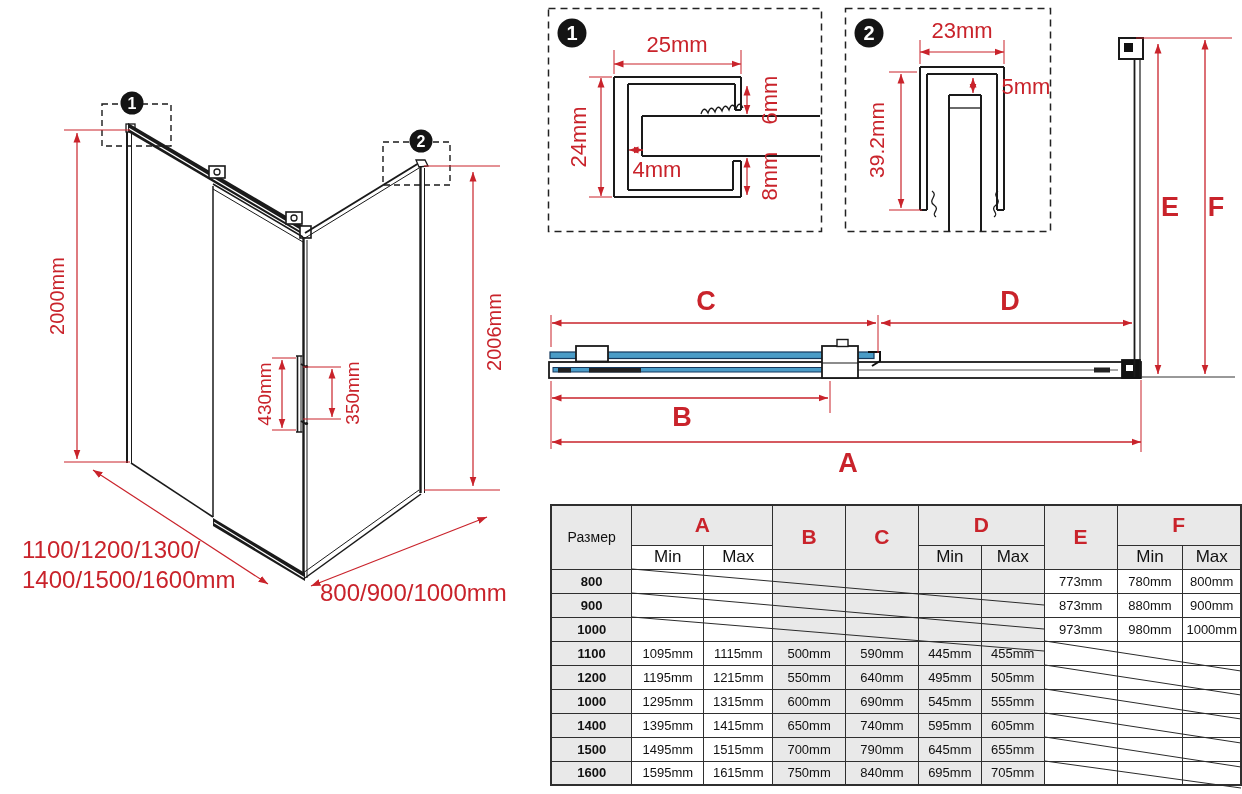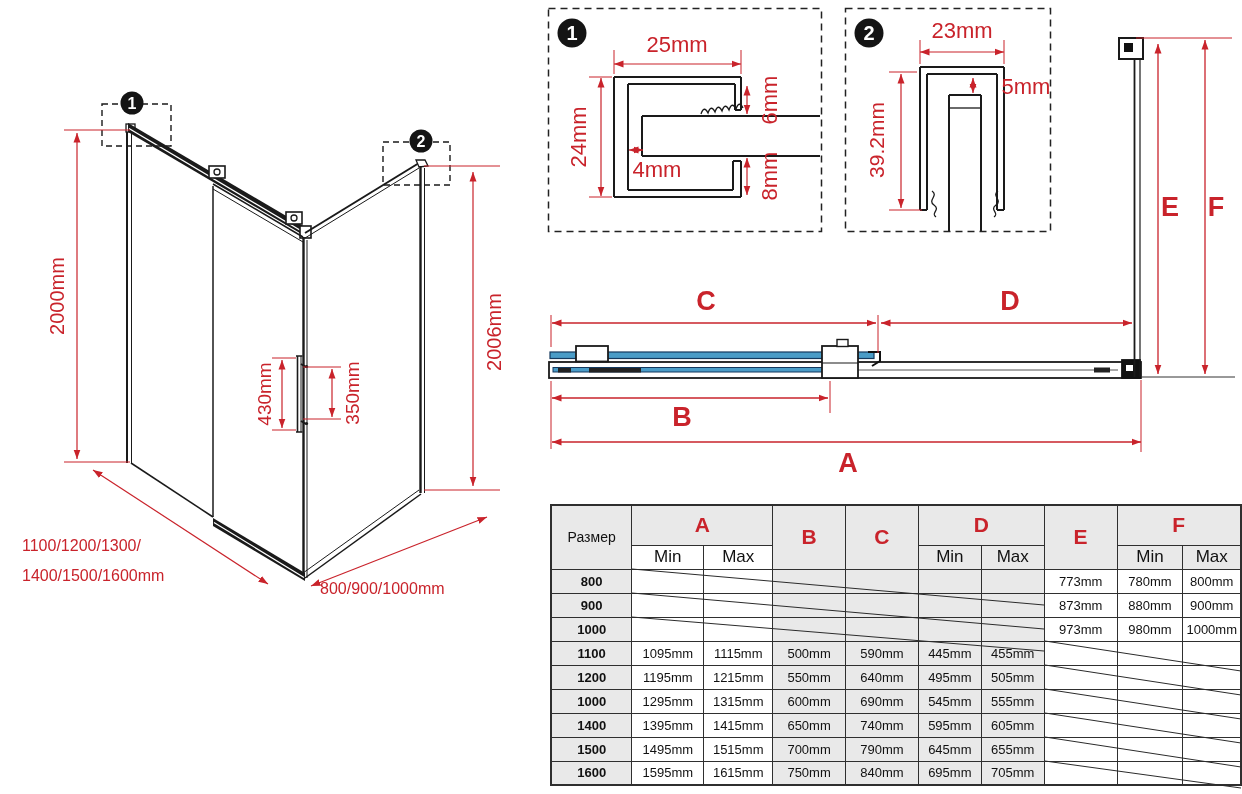--- a/index.html
+++ b/index.html
@@ -2,21 +2,21 @@
 <html><head>
 <meta charset="utf-8">
 <style>
   html,body{margin:0;padding:0;background:#fff;font-family:"Liberation Sans",sans-serif;}
   .canvas{position:relative;width:1242px;height:794px;background:#fff;overflow:hidden;}
   svg{position:absolute;left:0;top:0;}
   .lbl{position:absolute;color:#c9232b;white-space:nowrap;line-height:1;transform:translate(-50%,-50%);}
   .rot{transform:translate(-50%,-50%) rotate(-90deg);}
   .la{transform:none;}
   .big{font-size:27px;font-weight:bold;}
-  .f19{font-size:19px;} .f20{font-size:20px;} .f21{font-size:21px;} .f22{font-size:22px;} .f24{font-size:16px;}
+  .f19{font-size:19px;} .f20{font-size:20px;} .f21{font-size:21px;} .f22{font-size:22px;} .f24{font-size:24px;}
   .callout{position:absolute;border-radius:50%;background:#141414;color:#fff;font-weight:bold;
            display:flex;align-items:center;justify-content:center;transform:translate(-50%,-50%);}
   .callout.small{width:23px;height:23px;font-size:16px;}
   .callout.bigc{width:29px;height:29px;font-size:20px;}
   table.spec{position:absolute;left:550px;top:504px;border-collapse:collapse;table-layout:fixed;
              border:2px solid #2f2f2f;background:#22c55e;}
   .spec td{border:1px solid #2f2f2f;text-align:center;vertical-align:middle;padding:0;
            font-size:13px;color:#111;background:#fff;overflow:hidden;}
   .spec .g{background:#e9e9e9;}
   .spec .letter{color:#c9232b;font-size:21px;font-weight:bold;}

